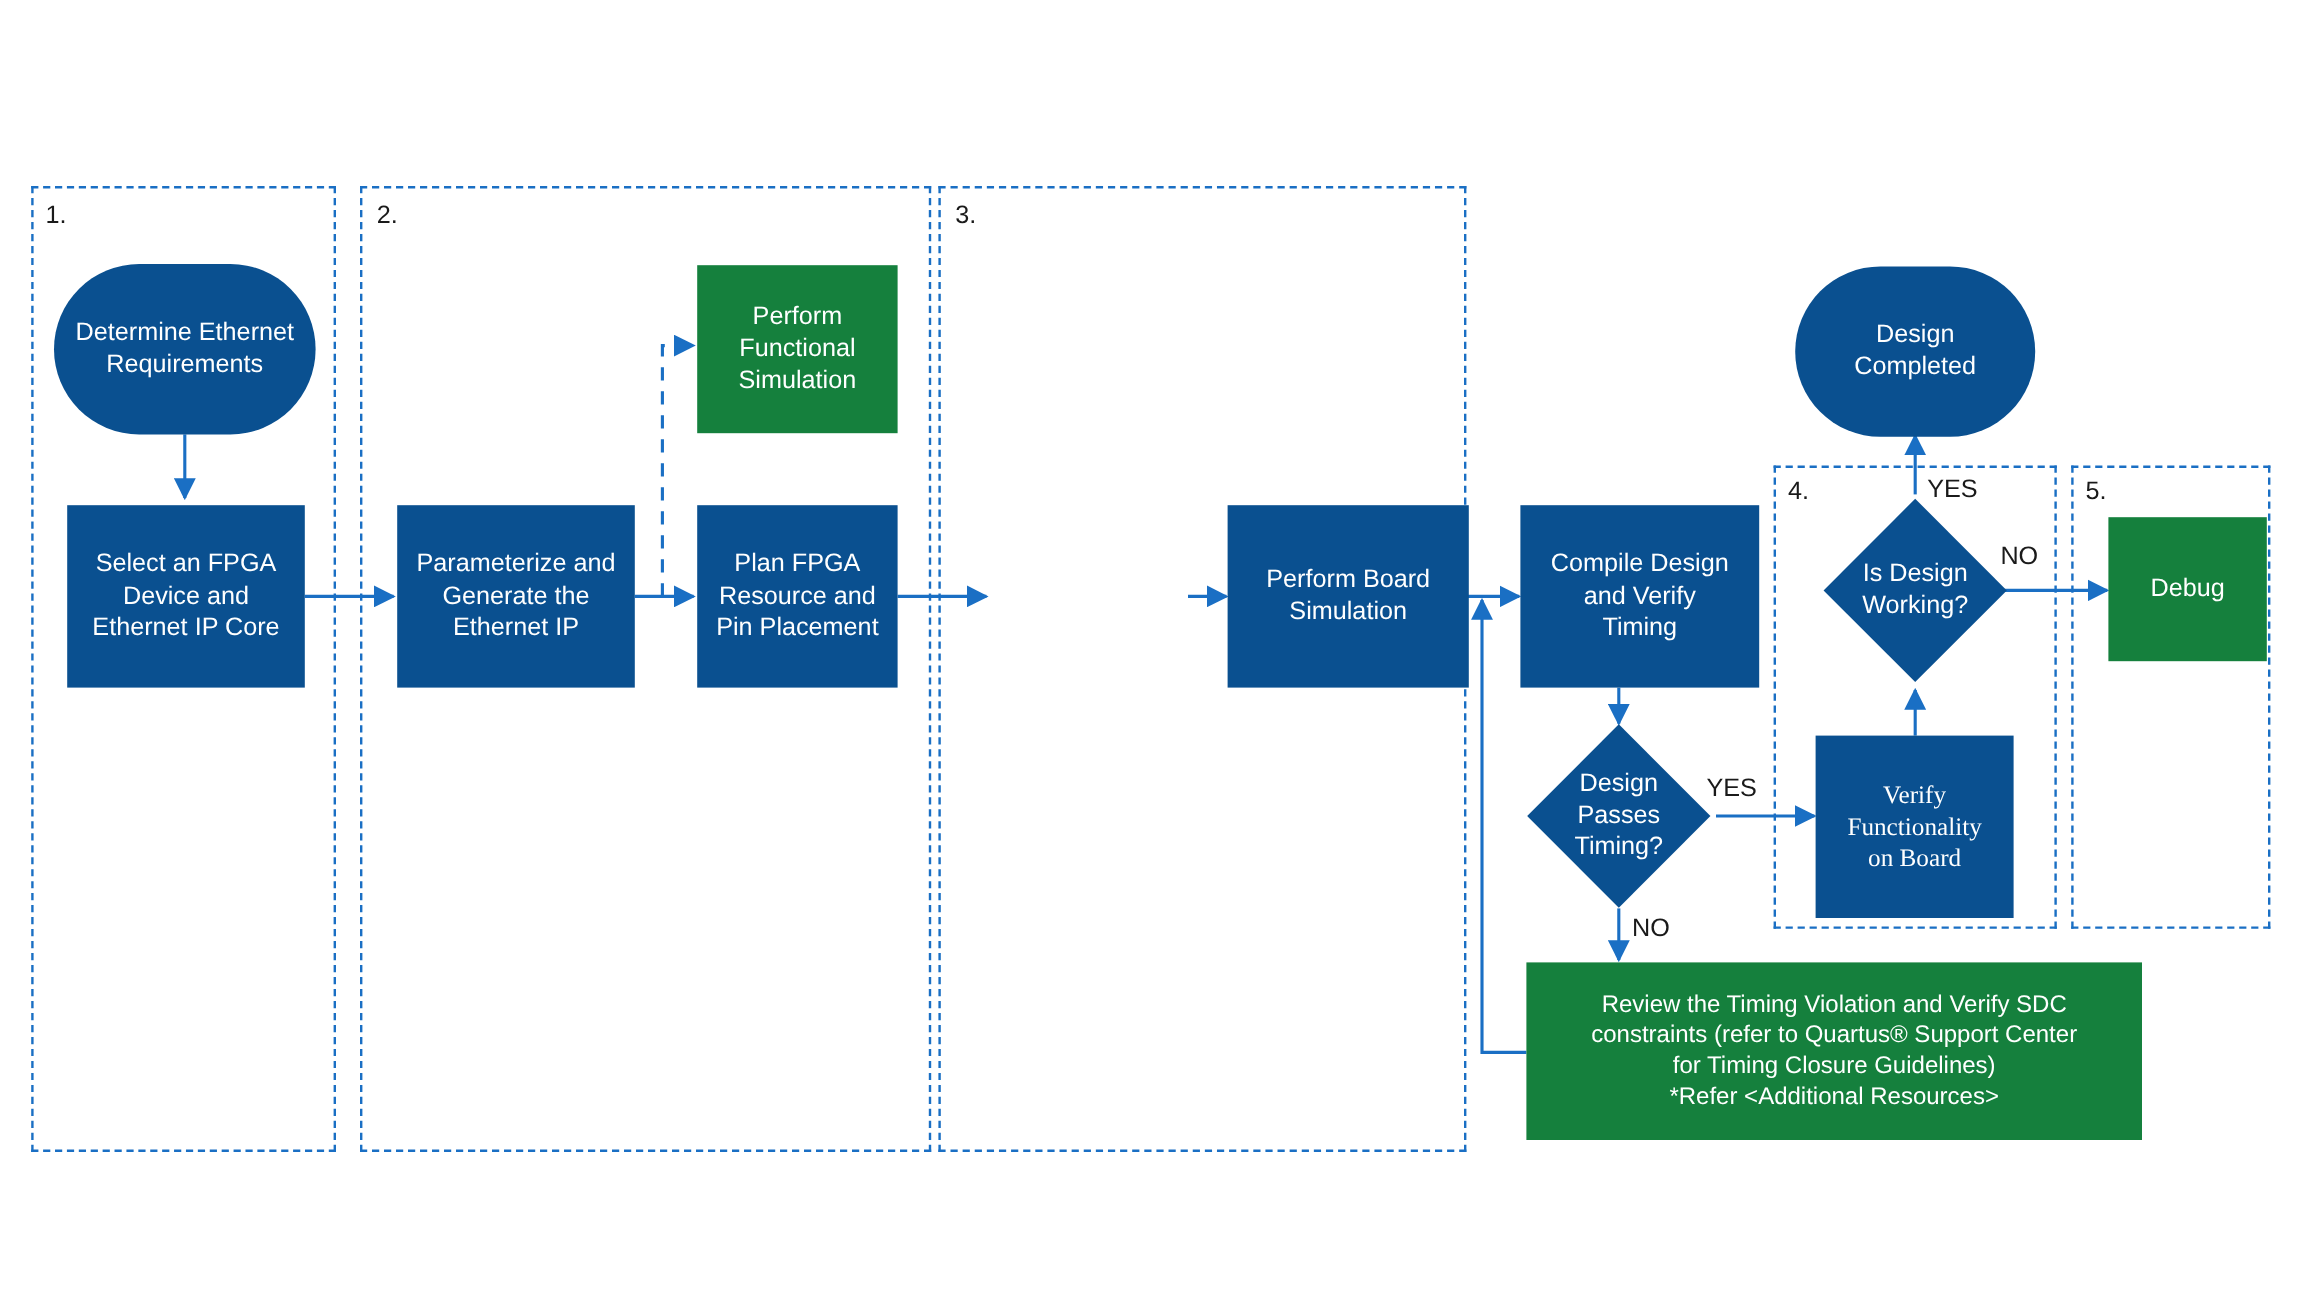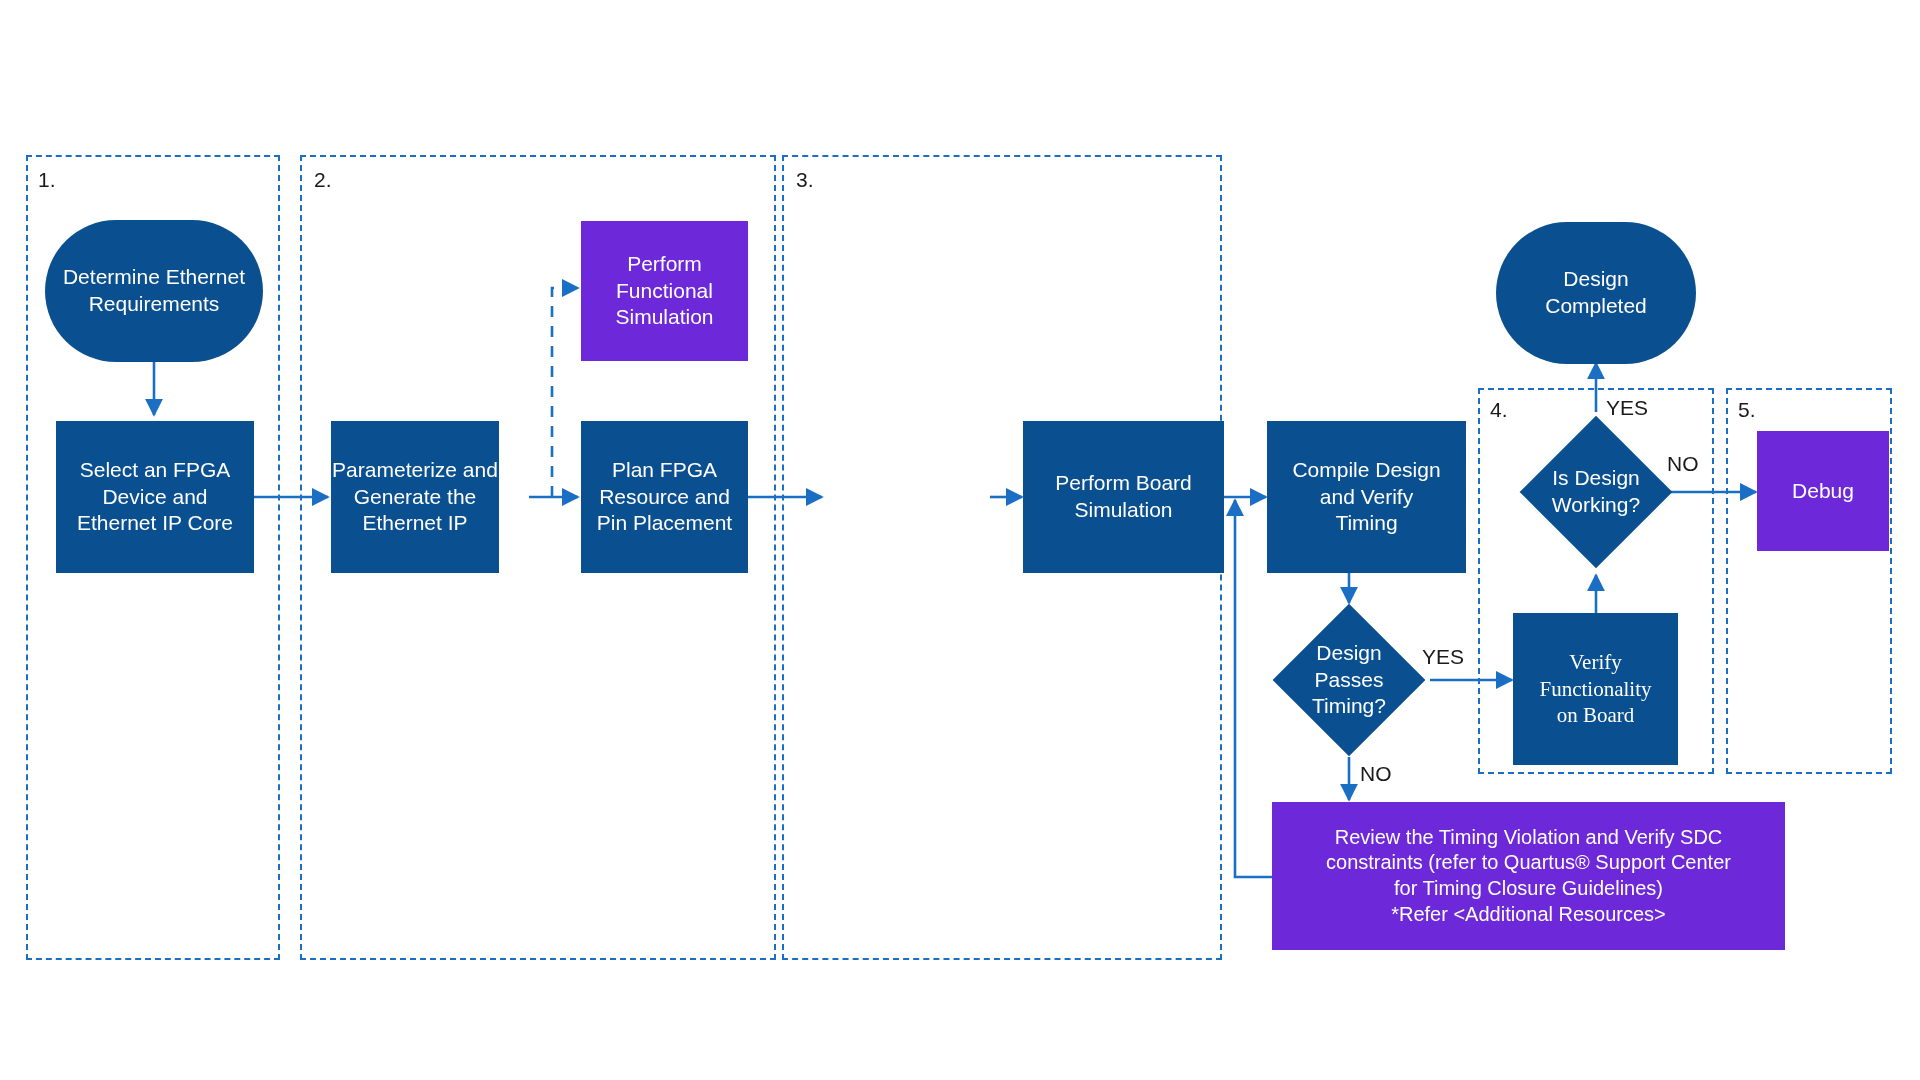--- a/index.html
+++ b/index.html
@@ -27,21 +27,21 @@
     display: flex;
     align-items: center;
     justify-content: center;
     text-align: center;
     color: #ffffff;
     line-height: 1.28;
     box-sizing: border-box;
     white-space: pre-line;
   }
   .node.dark   { background: #0a5090; }
-  .node.light  { background: #6d28d9; }
+  .node.light  { background: #15803d; }
   .node.rounded { border-radius: 92px; }
   .node-text { display: block; }
 
   .diamond-wrap {
     position: absolute;
   }
   .diamond-shape {
     position: absolute;
     inset: 0;
     background: #0a5090;
@@ -138,21 +138,21 @@
     <span class="node-text">Determine Ethernet
 Requirements</span>
   </div>
 
   <div class="node dark" style="left:56px; top:421px; width:198px; height:152px; font-size:21px;">
     <span class="node-text">Select an FPGA
 Device and
 Ethernet IP Core</span>
   </div>
 
-  <div class="node dark" style="left:331px; top:421px; width:168px; height:152px; font-size:21px;">
+  <div class="node dark" style="left:331px; top:421px; width:198px; height:152px; font-size:21px;">
     <span class="node-text">Parameterize and
 Generate the
 Ethernet IP</span>
   </div>
 
   <div class="node light" style="left:581px; top:221px; width:167px; height:140px; font-size:21px;">
     <span class="node-text">Perform
 Functional
 Simulation</span>
   </div>

